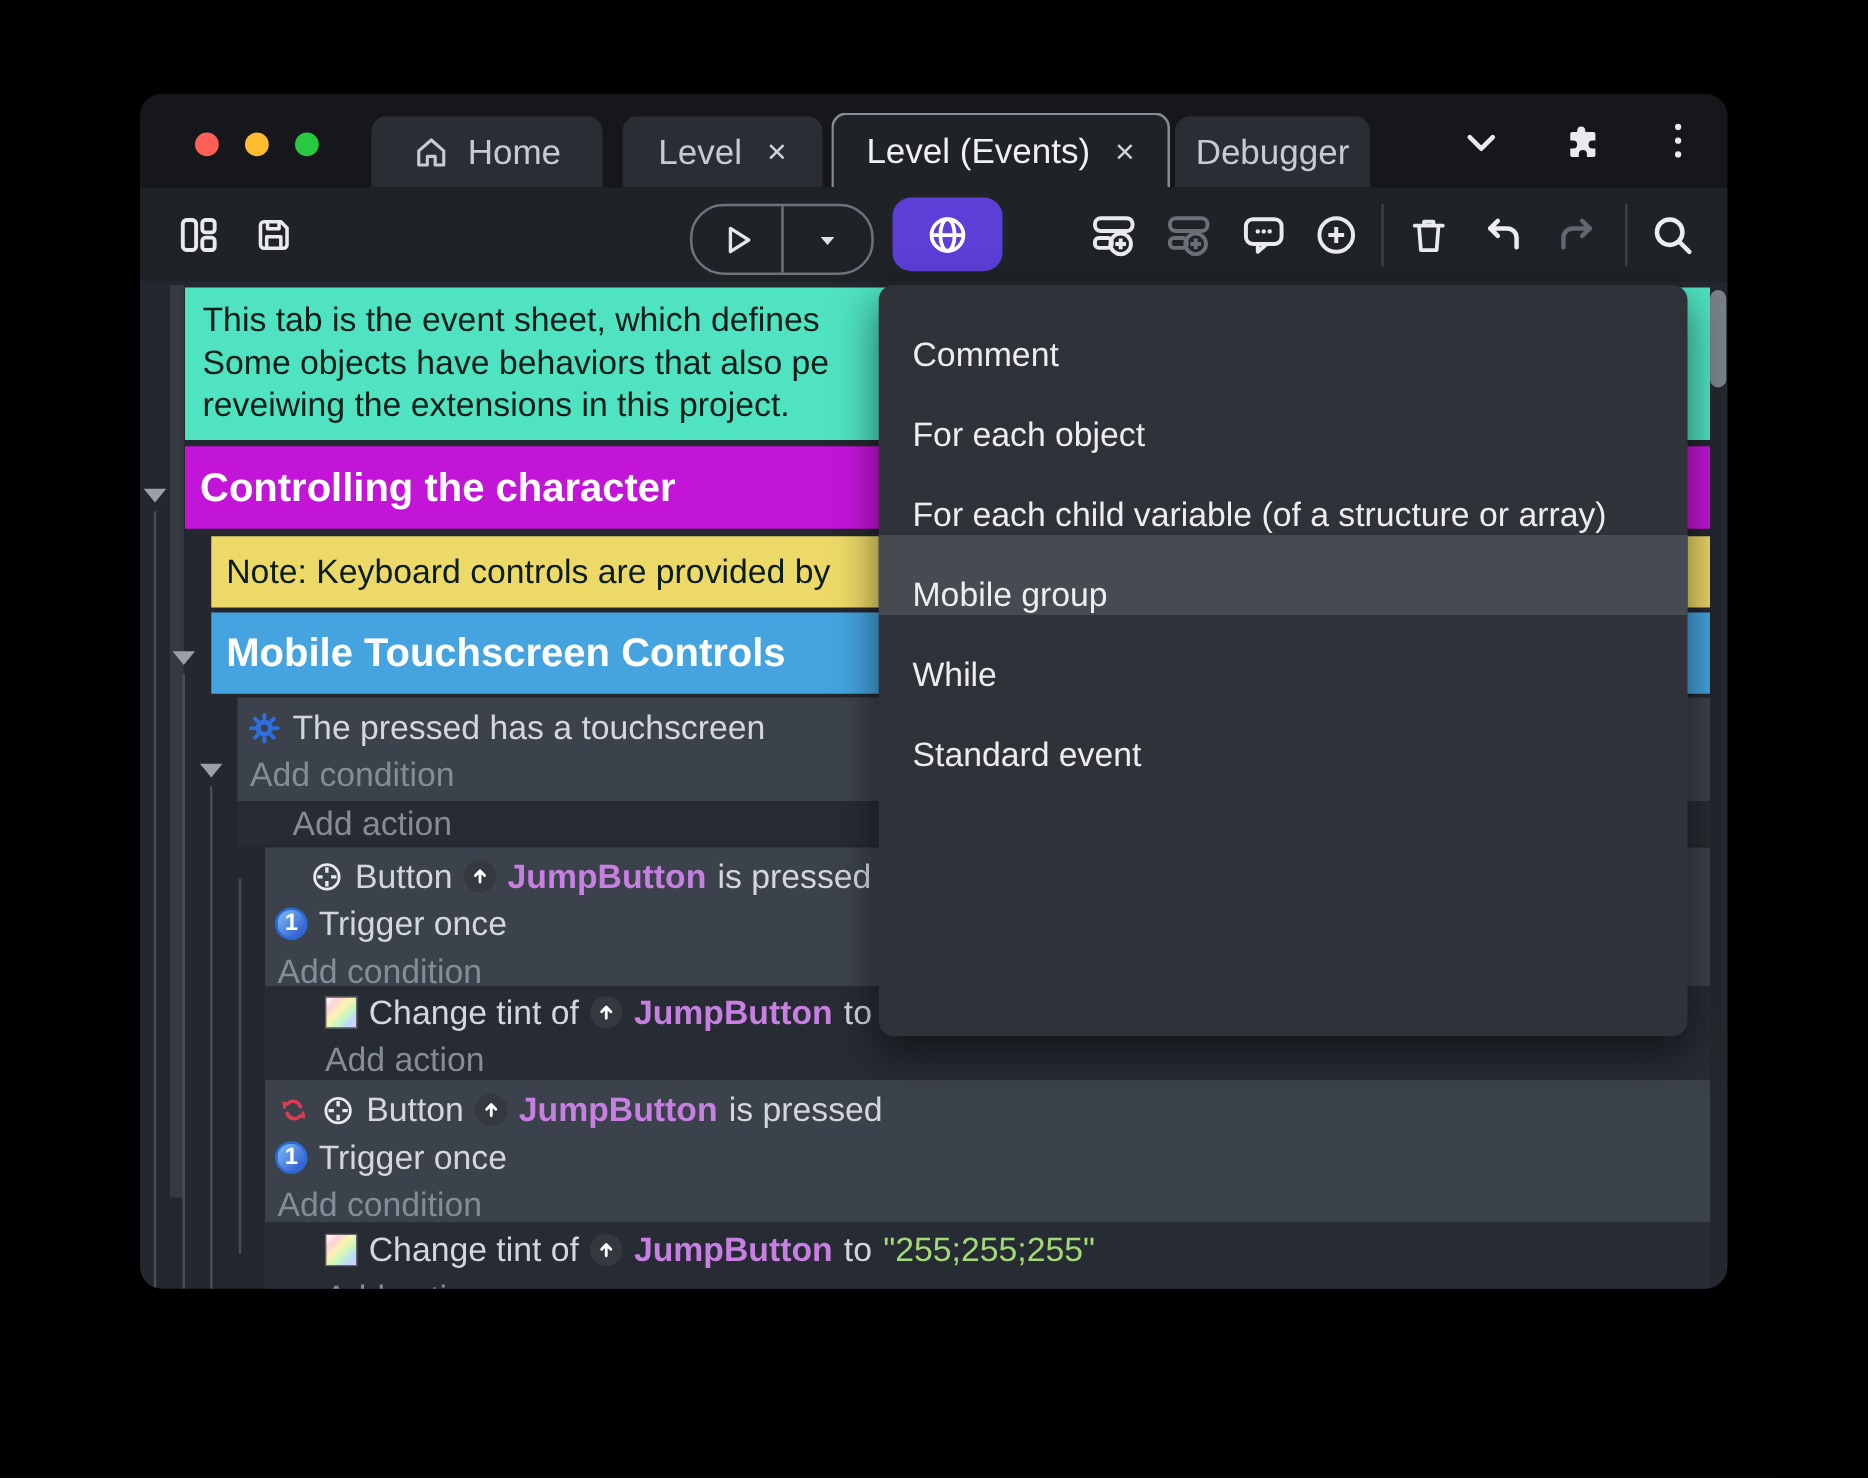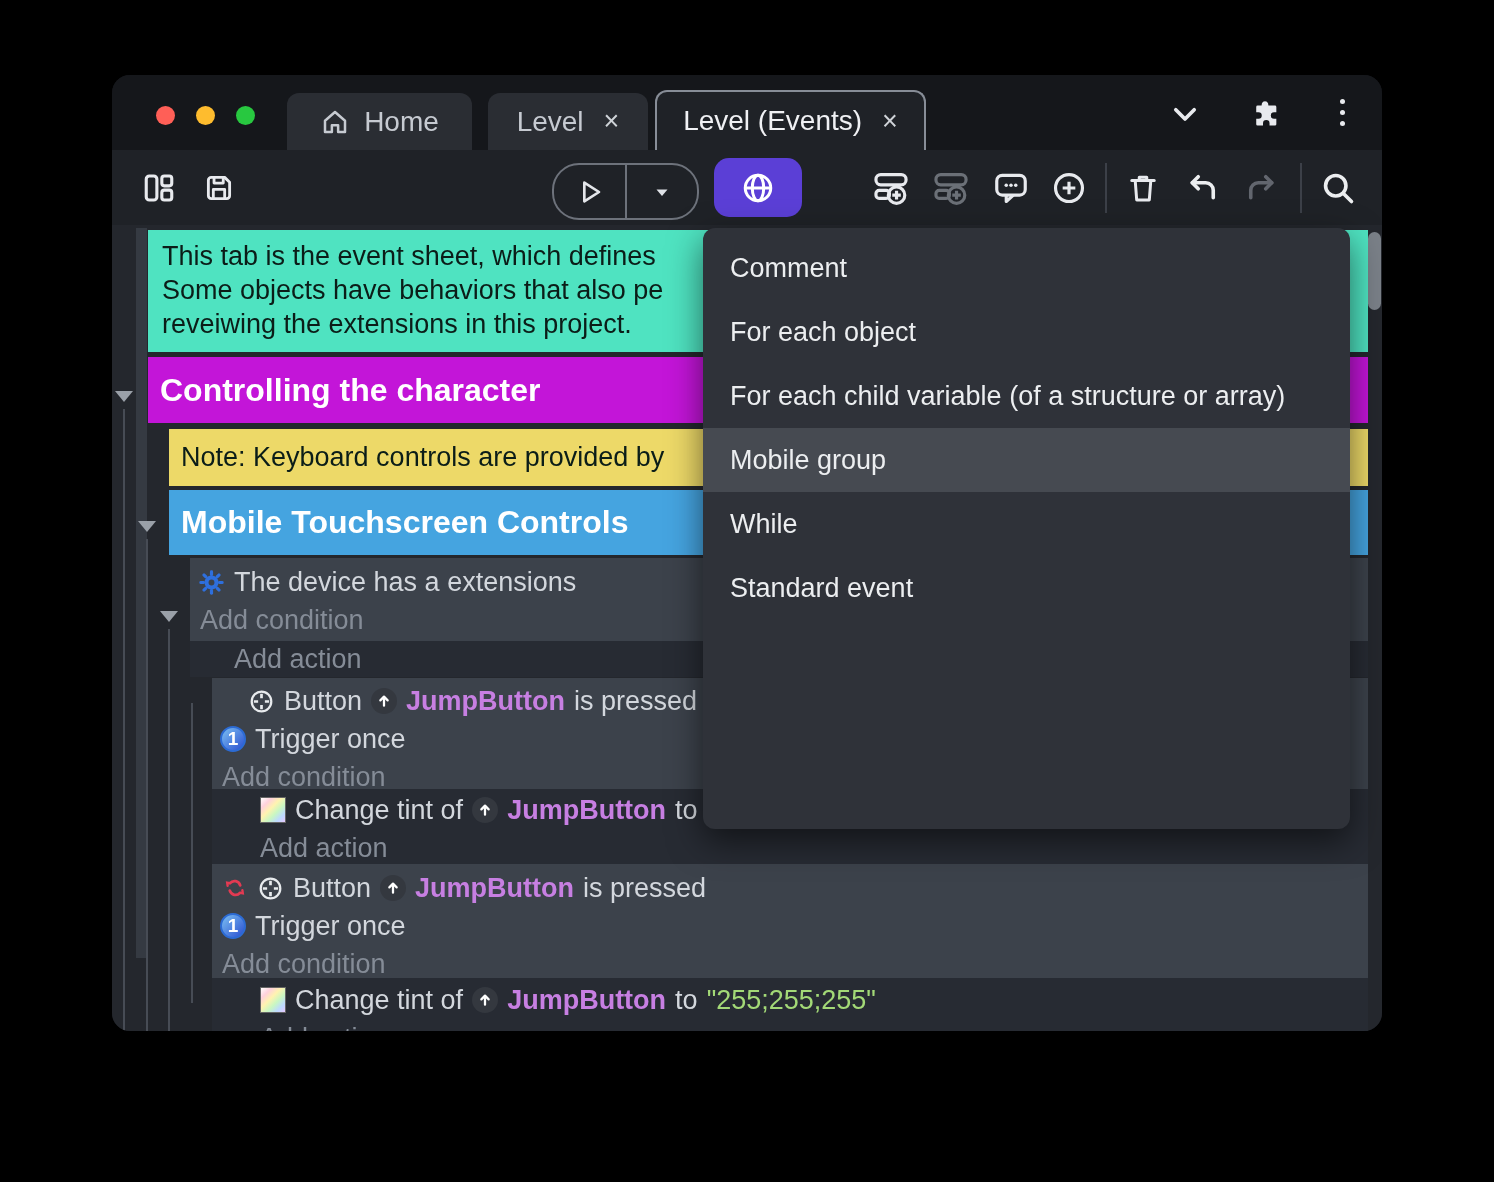--- a/index.html
+++ b/index.html
@@ -4,21 +4,21 @@
 <style>
   html,body{margin:0;padding:0;background:#000;}
   .canvas{position:relative;width:1494px;height:1182px;background:#000;overflow:hidden;
           font-family:"Liberation Sans","DejaVu Sans",sans-serif;}
   .window{position:absolute;left:112px;top:75px;width:1270px;height:956px;background:#15171b;
           border-radius:18px;overflow:hidden;}
   
   .tabbar{position:absolute;left:0;top:0;width:100%;height:75px;background:#15171b;}
   .light{position:absolute;top:31px;width:19px;height:19px;border-radius:50%;}
   .tab{position:absolute;top:18px;height:57px;background:#2a2d33;border-radius:12px 12px 0 0;
-       display:flex;align-items:center;justify-content:center;gap:14px;color:#c6cad1;font-size:28px;}
+       display:flex;align-items:center;justify-content:center;gap:14px;color:#c6cad1;font-size:28px;margin-left:10px;}
   .tab.active{top:15px;height:58px;background:#1f2227;border:2px solid #878d97;border-bottom:none;color:#f0f1f4;}
   .tab .close{font-size:27px;color:#cfd3d8;line-height:1;margin-left:6px;cursor:default;}
   .iconbtn{position:absolute;display:flex;align-items:center;justify-content:center;}
   .kebab{display:flex;flex-direction:column;gap:6px;}
   .kebab i{width:5px;height:5px;border-radius:50%;background:#e8eaee;}
   
   .toolbar{position:absolute;left:0;top:75px;width:100%;height:75px;background:#1f2227;}
   .tseg{position:absolute;top:0;height:75px;display:flex;align-items:center;}
   .playpill{position:absolute;left:440px;top:13px;width:143px;height:53px;border:2px solid #6d727b;
             border-radius:27px;display:flex;align-items:center;}
@@ -44,21 +44,21 @@
   .tintsq{width:26px;height:26px;flex:none;border:1px solid #666;box-sizing:border-box;
           background:linear-gradient(135deg,#ffffff 0%,#ffd1dc 22%,#fff3b0 42%,#c9f7c2 62%,#bcd9ff 82%,#e7c7ff 100%);}
   .tri{width:0;height:0;border-left:9px solid transparent;border-right:9px solid transparent;
        border-top:11px solid #9aa0a8;position:absolute;}
   .guide{position:absolute;width:2px;background:#474c55;}
   .gutterbar{position:absolute;background:#353a42;}
   .scrollthumb{position:absolute;background:#7a8088;border-radius:7px;}
   
   .menu{position:absolute;left:591px;top:153px;width:647px;height:601px;background:#2f3239;
         border-radius:12px;box-shadow:0 12px 34px rgba(0,0,0,.55);padding-top:8px;box-sizing:border-box;z-index:5;}
-  .menuitem{height:64px;display:flex;align-items:center;padding-left:27px;font-size:27px;color:#eceef0;}
+  .menuitem{height:64px;display:flex;align-items:flex-end;padding-left:27px;font-size:27px;color:#eceef0;}
   .menuitem.sel{background:#464a51;}
   svg{display:block;}
 </style>
 </head>
 <body>
 
 <div class="canvas">
  <div class="window">
 
   <div class="tabbar">
@@ -78,20 +78,23 @@
     <div class="tab" style="left:376px;width:160px">
       <span>Level</span>
       <span class="close">×</span>
     </div>
 
     <div class="tab active" style="left:543px;width:267px">
       <span>Level (Events)</span>
       <span class="close">×</span>
     </div>
 
+    <div class="tab" style="left:818px;width:156px">
+      <span>Debugger</span>
+    </div>
 
     <div class="iconbtn" style="left:1056px;top:22px">
       <svg width="34" height="34" viewBox="0 0 24 24" fill="none" stroke="#e8eaee" stroke-width="2.6" stroke-linecap="round" stroke-linejoin="round">
         <path d="M5.5 9 L12 15.5 L18.5 9"></path>
       </svg>
     </div>
     <div class="iconbtn" style="left:1136px;top:22px">
       <svg width="34" height="34" viewBox="0 0 24 24" fill="#e8eaee">
         <path d="M9.8 4.6 a2.3 2.3 0 0 1 4.4 0 l.2 1.4 H19 a1 1 0 0 1 1 1 v3.8 h-1.6 a2.3 2.3 0 1 0 0 4.6 H20 v3.8 a1 1 0 0 1 -1 1 h-3.8 v-1.6 a2.3 2.3 0 1 0 -4.6 0 V20.2 H6.8 a1 1 0 0 1 -1 -1 v-3.8 H7.4 a2.3 2.3 0 1 0 0 -4.6 H5.8 V7 a1 1 0 0 1 1 -1 h2.8 Z"></path>
       </svg>
@@ -246,21 +249,21 @@
               <rect x="10.6" y="1.2" width="2.8" height="5" rx="1.2" transform="rotate(45 12 12)"></rect>
               <rect x="10.6" y="17.8" width="2.8" height="5" rx="1.2" transform="rotate(45 12 12)"></rect>
               <rect x="10.6" y="1.2" width="2.8" height="5" rx="1.2" transform="rotate(90 12 12)"></rect>
               <rect x="10.6" y="17.8" width="2.8" height="5" rx="1.2" transform="rotate(90 12 12)"></rect>
               <rect x="10.6" y="1.2" width="2.8" height="5" rx="1.2" transform="rotate(135 12 12)"></rect>
               <rect x="10.6" y="17.8" width="2.8" height="5" rx="1.2" transform="rotate(135 12 12)"></rect>
             </g>
             <circle cx="12" cy="12" r="2.6" fill="#3c424b"></circle>
           </svg>
         </span>
-        <span>The device has a extensions</span>
+        <span>The pressed has a touchscreen</span>
       </div>
       <div class="evrow dim" style="padding-left:10px">
         <span>Add condition</span>
       </div>
     </div>
 
     <div class="row" style="left:78px;top:416px;width:1178px;height:36px;background:#272b33">
       <div class="evrow dim" style="padding-left:44px;height:36px">
         <span>Add action</span>
       </div>

